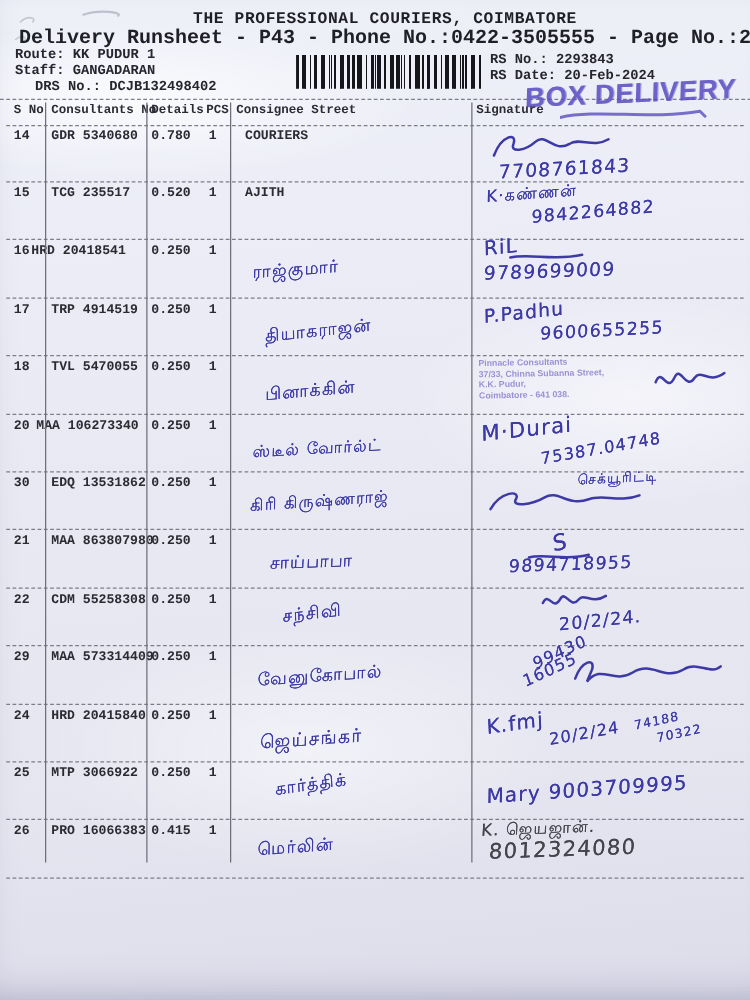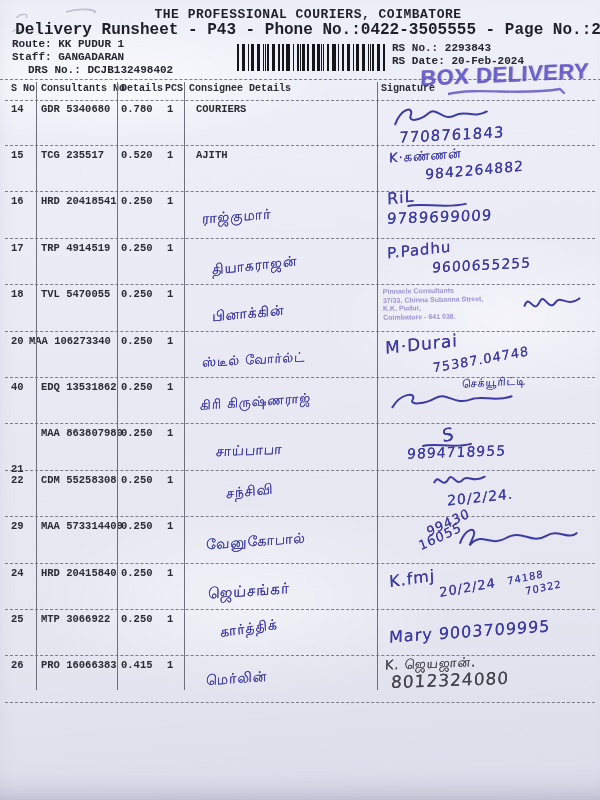--- a/index.html
+++ b/index.html
@@ -69,21 +69,21 @@
   <svg class="stamp-swash" width="118" height="12" viewBox="0 0 118 12">
     <path d="M0 8 C30 1 72 10 112 3 L116 7" fill="none" stroke="#5b4fc2" stroke-width="2.4" stroke-linecap="round"></path>
   </svg>
 
   <div class="rtable">
     <div class="thead">
       <span class="pt" style="left:6px;">S No</span>
       <span class="pt" style="left:36px;">Consultants No</span>
       <span class="pt" style="left:116px;">Details</span>
       <span class="pt" style="left:160px;">PCS</span>
-      <span class="pt" style="left:184px;">Consignee Details</span>
+      <span class="pt" style="left:184px;">Consignee Street</span>
       <span class="pt" style="left:376px;">Signature</span>
     </div>
     <div class="rows">
         <div class="trow">
           <span class="pt" style="left: 6px;">14</span>
           <span class="pt" style="left: 36px;">GDR 5340680</span>
           <span class="pt" style="left: 116px;">0.780</span>
           <span class="pt" style="left: 162px;">1</span>
           <span class="pt" style="left: 191px;">COURIERS</span>
           <span class="scr" style="left: 386px; top: 4px;"><svg width="100" height="26" viewBox="0 0 96 28" preserveAspectRatio="none">
@@ -95,21 +95,21 @@
           <span class="pt" style="left: 6px;">15</span>
           <span class="pt" style="left: 36px;">TCG 235517</span>
           <span class="pt" style="left: 116px;">0.520</span>
           <span class="pt" style="left: 162px;">1</span>
           <span class="pt" style="left: 191px;">AJITH</span>
           <span class="hw" style="left: 384px; top: 2px; font-size: 13px; transform: rotate(-4deg) skewX(-5deg);">K·கண்ணன்</span>
           <span class="hw" style="left: 420px; top: 16px; font-size: 14px; transform: rotate(-5deg) skewX(-5deg);">9842264882</span>
         </div>
         <div class="trow">
           <span class="pt" style="left: 6px;">16</span>
-          <span class="pt" style="left: 36px;">HRD 20418541</span>
+          <span class="pt" style="left: 20px;">HRD 20418541</span>
           <span class="pt" style="left: 116px;">0.250</span>
           <span class="pt" style="left: 162px;">1</span>
           <span class="hw" style="left: 197px; top: 16px; font-size: 14px; transform: rotate(-4deg) skewX(-5deg);">ராஜ்குமார்</span>
           <span class="hw" style="left: 382px; top: -4px; font-size: 16px; transform: rotate(-6deg) skewX(-5deg);">RiL</span>
           <span class="scr" style="left: 402px; top: 6px;"><svg width="60" height="10" viewBox="0 0 96 28" preserveAspectRatio="none">
               <path d="M2 14 C24 4 60 22 94 8" fill="none" stroke="#3d3aa6" stroke-width="2" stroke-linecap="round" vector-effect="non-scaling-stroke"></path>
             </svg></span>
           <span class="hw" style="left: 382px; top: 16px; font-size: 15px; transform: rotate(-2deg) skewX(-5deg);">9789699009</span>
         </div>
         <div class="trow">
@@ -140,32 +140,32 @@
         <div class="trow">
           <span class="pt" style="left: 6px;">20</span>
           <span class="pt" style="left: 24px; text-align: center;">MAA 106273340</span>
           <span class="pt" style="left: 116px;">0.250</span>
           <span class="pt" style="left: 162px;">1</span>
           <span class="hw" style="left: 197px; top: 20px; font-size: 13px; transform: rotate(-3deg) skewX(-5deg);">ஸ்டீல் வோர்ல்ட்</span>
           <span class="hw" style="left: 380px; top: 2px; font-size: 17px; transform: rotate(-6deg) skewX(-5deg);">M·Durai</span>
           <span class="hw" style="left: 427px; top: 20px; font-size: 13px; transform: rotate(-10deg) skewX(-5deg);">75387.04748</span>
         </div>
         <div class="trow">
-          <span class="pt" style="left: 6px;">40</span>
+          <span class="pt" style="left: 6px;">30</span>
           <span class="pt" style="left: 36px;">EDQ 13531862</span>
           <span class="pt" style="left: 116px;">0.250</span>
           <span class="pt" style="left: 162px;">1</span>
           <span class="hw" style="left: 195px; top: 16px; font-size: 13px; transform: rotate(-4deg) skewX(-5deg);">கிரி கிருஷ்ணராஜ்</span>
           <span class="hw" style="left: 457px; top: -2px; font-size: 11px; transform: rotate(-3deg) skewX(-5deg);">செக்யூரிட்டி</span>
           <span class="scr" style="left: 382px; top: 12px;"><svg width="130" height="22" viewBox="0 0 96 28" preserveAspectRatio="none">
               <path d="M4 22 C10 4 22 2 19 12 C16 20 28 18 36 10 C44 2 50 20 62 12 C70 6 80 16 92 8" fill="none" stroke="#3d3aa6" stroke-width="2" stroke-linecap="round" vector-effect="non-scaling-stroke"></path>
             </svg></span>
         </div>
         <div class="trow">
-          <span class="pt" style="left: 6px; margin-top: 36px;">21</span>
+          <span class="pt" style="left: 6px;">21</span>
           <span class="pt" style="left: 36px;">MAA 863807980</span>
           <span class="pt" style="left: 116px;">0.250</span>
           <span class="pt" style="left: 162px;">1</span>
           <span class="hw" style="left: 211px; top: 18px; font-size: 14px; transform: rotate(-2deg) skewX(-5deg);">சாய்பாபா</span>
           <span class="hw" style="left: 437px; top: 0px; font-size: 18px; transform: rotate(-10deg) skewX(-5deg);">S</span>
           <span class="scr" style="left: 417px; top: 14px;"><svg width="50" height="10" viewBox="0 0 96 28" preserveAspectRatio="none">
               <path d="M2 14 C24 4 60 22 94 8" fill="none" stroke="#3d3aa6" stroke-width="2" stroke-linecap="round" vector-effect="non-scaling-stroke"></path>
             </svg></span>
           <span class="hw" style="left: 402px; top: 20px; font-size: 14px; transform: rotate(-2deg) skewX(-5deg);">9894718955</span>
         </div>

